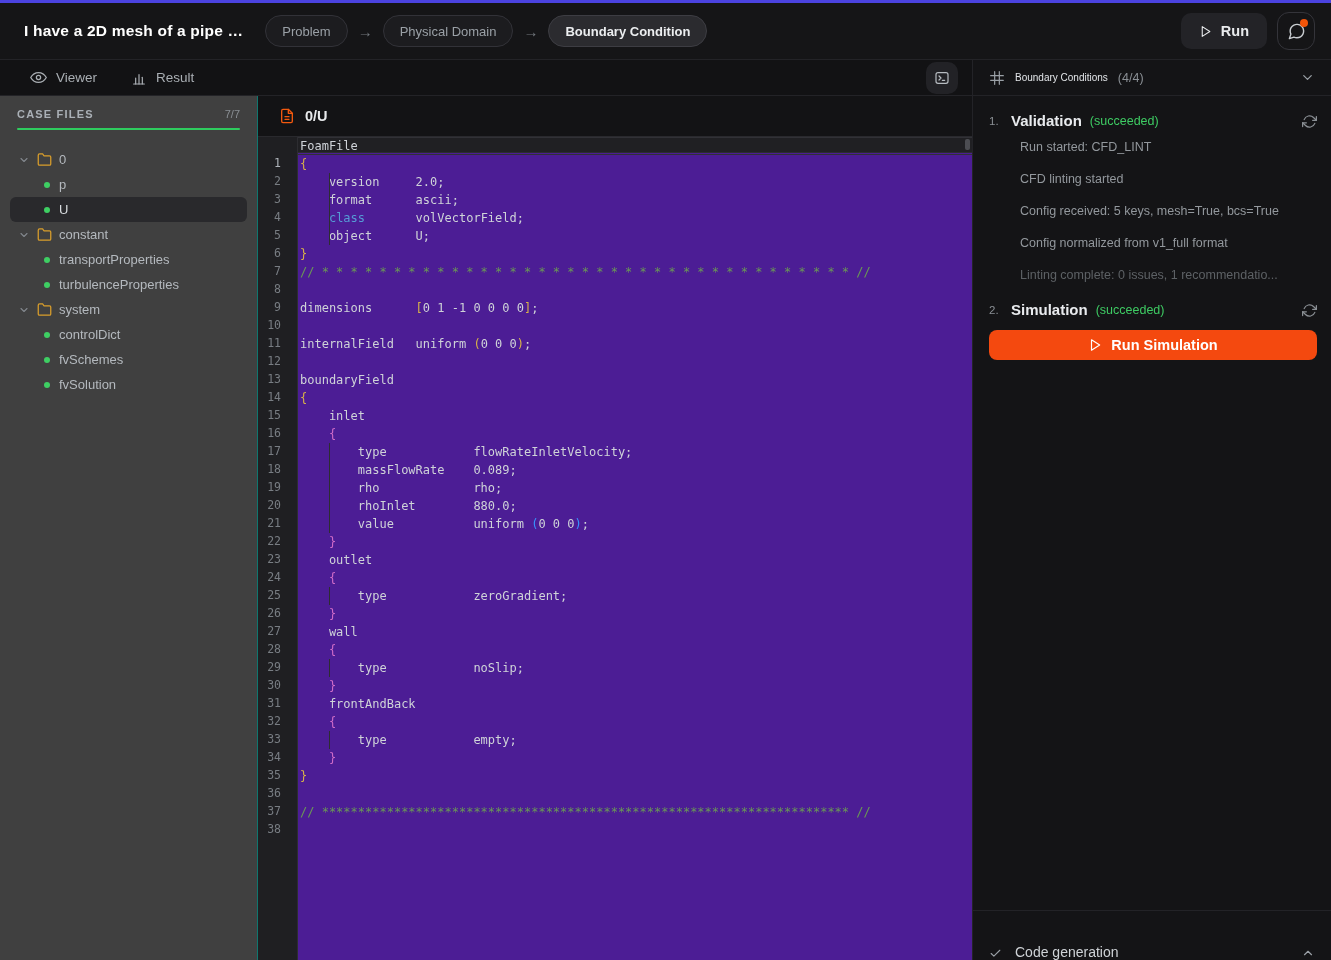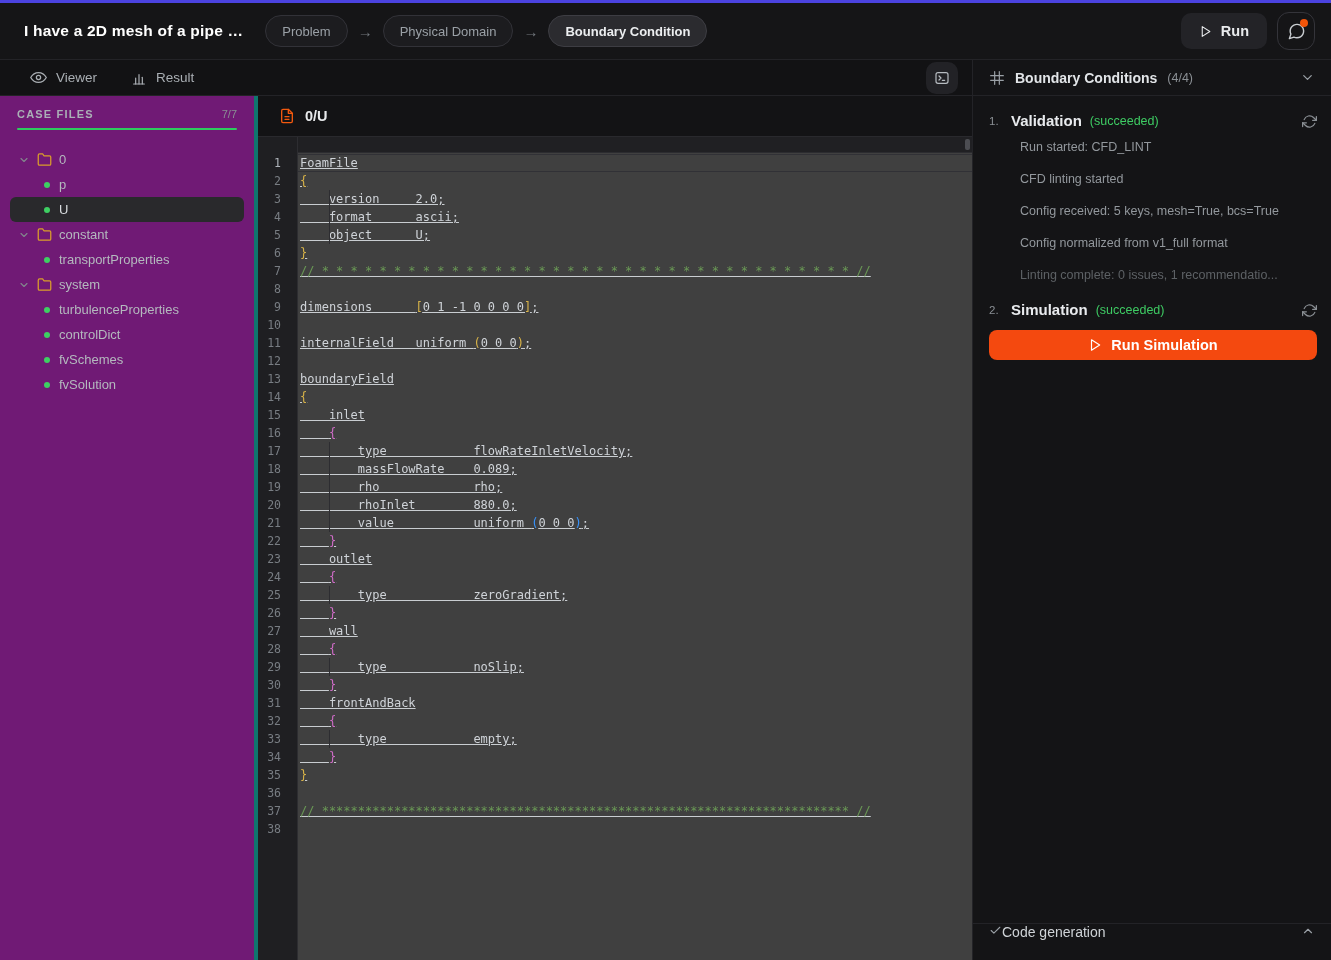--- a/index.html
+++ b/index.html
@@ -23,21 +23,21 @@
   .main { display:flex; height:900px; }
   .workspace { width:972px; display:flex; flex-direction:column; }
   .toolbar { height:36px; background:#121214; border-bottom:1px solid #232327; display:flex; align-items:center; padding:0 14px 0 30px; gap:34px; }
   .tool-tab { display:flex; align-items:center; gap:9px; color:#a9aeb3; font-size:13.5px; cursor:pointer; }
   .tool-spacer { flex:1; }
   .term-btn { width:32px; height:32px; border-radius:10px; background:#222226; display:flex; align-items:center; justify-content:center; cursor:pointer; }
 
   .ws-body { flex:1; display:flex; min-height:0; }
 
   
-  .sidebar { width:258px; background:#701a75; border-right:4px solid #0f766e; padding-top:12px; }
+  .sidebar { width:258px; background:#404040; border-right:1px solid #0f766e; padding-top:12px; }
   .sb-head { display:flex; align-items:center; justify-content:space-between; padding:0 17px; }
   .sb-title { font-size:11px; letter-spacing:1.2px; color:#aab0b6; font-weight:bold; }
   .sb-count { font-size:11px; color:#8a8f94; }
   .sb-bar { height:2px; background:#2ecc5e; margin:8px 17px 0 17px; border-radius:1px; }
   .tree { margin-top:17px; }
   .tree-row { height:25px; display:flex; align-items:center; font-size:13px; color:#b4b9be; cursor:pointer; margin:0 10px; border-radius:6px; padding-left:8px; }
   .tree-row.folder { gap:7px; }
   .tree-row.file { padding-left:34px; gap:9px; }
   .tree-row.selected { background:#29292c; color:#d8dcdf; }
   .tree-dot { width:6px; height:6px; border-radius:50%; background:#3ecf63; flex:none; }
@@ -45,53 +45,53 @@
   .tree-row .fold { display:flex; }
 
   
   .editor { flex:1; display:flex; flex-direction:column; min-width:0; }
   .ed-header { height:41px; background:#131315; border-bottom:1px solid #29292d; display:flex; align-items:center; gap:10px; padding-left:21px; }
   .ed-title { font-size:14.5px; font-weight:600; color:#e8eaec; }
   .ed-body { flex:1; display:flex; min-height:0; position:relative; }
   .gutter { width:40px; background:#1f1f22; border-right:1px solid #2d2d31; padding-top:17px; }
   .ln { height:18px; line-height:18px; font-family:"DejaVu Sans Mono", monospace; font-size:11.5px; color:#787d83; text-align:right; padding-right:16px; }
   .ln.cur { color:#aeb3b9; }
-  .code-col { flex:1; background:#404040; position:relative; padding-top:17px; overflow:hidden;text-decoration:underline; }
+  .code-col { flex:1; background:#4c1d95; position:relative; overflow:hidden; }
   .code-topstrip { position:absolute; top:0; left:0; right:0; height:16px; background:#202023; border-bottom:1px solid #2c2c30; }
   .code-line { height:18px; line-height:18px; font-family:"DejaVu Sans Mono", monospace; font-size:12px; white-space:pre; color:#cfd3d8; padding-left:2px; position:relative; }
   .code-line.active { box-shadow: inset 0 1px 0 #313136, inset 0 -1px 0 #313136; }
   .code-line.g::before { content:""; position:absolute; top:0; bottom:0; left:calc(2px + 4ch); width:1px; background:#2d2d31; }
   .tk-p  { color:#cfd3d8; }
   .tk-kw { color:#569cd6; }
   .tk-cm { color:#6a9955; }
   .tk-b1 { color:#d8b348; }
   .tk-b2 { color:#d06cc8; }
   .tk-b3 { color:#3794ff; }
   .scroll-thumb { position:absolute; top:2px; right:2px; width:5px; height:11px; background:#4c4d52; border-radius:2px; }
 
   
   .panel { width:359px; background:#141416; border-left:1px solid #232327; display:flex; flex-direction:column; }
   .panel-header { height:36px; border-bottom:1px solid #232327; display:flex; align-items:center; gap:10px; padding:0 16px; }
-  .ph-title { font-size:14px; font-weight:700; color:#e2e5e8; }
+  .ph-title { font-size:10px; font-weight:400; color:#e2e5e8; }
   .ph-count { font-size:12.5px; color:#8a8f94; }
   .ph-spacer { flex:1; }
   .panel-body { flex:1; padding:16px 14px 0 16px; min-height:0; overflow:hidden; }
   .section { margin-bottom:10px; }
   .sec-head { display:flex; align-items:flex-start; }
   .sec-num { width:22px; font-size:11.5px; color:#8a8f94; padding-top:3px; flex:none; }
   .sec-title { font-size:15px; font-weight:600; color:#e9ebee; }
   .sec-status { margin-left:8px; font-size:12.5px; color:#3ecb63; padding-top:2px; }
   .sec-refresh { margin-left:auto; cursor:pointer; display:flex; padding-top:2px; }
   .sec-logs { margin-left:31px; margin-top:2px; }
   .sec-logs.clip { overflow:hidden; }
   .log { height:32px; display:flex; align-items:center; font-size:12.5px; color:#93989d; white-space:nowrap; overflow:hidden; text-overflow:ellipsis; }
   .log.dim { color:#5d6165; }
   .log.clipped { margin-top:-16px; }
   .run-sim-btn { margin-top:12px; height:30px; border-radius:8px; background:#f4490f; color:#ffffff; font-size:14.5px; font-weight:600; display:flex; align-items:center; justify-content:center; gap:9px; cursor:pointer; }
-  .panel-footer { height:37px; border-top:1px solid #232327; display:flex; align-items:flex-start; padding:0 16px; cursor:pointer; }
+  .panel-footer { height:50px; border-top:1px solid #232327; display:flex; align-items:flex-end; gap:13px; padding:0 16px; cursor:pointer; }
   .pf-label { font-size:14px; color:#cfd3d7; }
   .pf-spacer { flex:1; }
 
   svg { display:block; }
 </style>
 </head>
 <body>
 
 <div class="top-stripe"></div>
 
@@ -197,36 +197,36 @@
                 <svg width="15" height="15" viewBox="0 0 24 24" fill="none" stroke="#d99e2b" stroke-width="2" stroke-linecap="round" stroke-linejoin="round">
                   <path d="M22 19a2 2 0 0 1-2 2H4a2 2 0 0 1-2-2V5a2 2 0 0 1 2-2h5l2 3h9a2 2 0 0 1 2 2z"></path>
                 </svg>
               </span>
               <span>constant</span>
             </div>
             <div class="tree-row file">
               <span class="tree-dot"></span>
               <span>transportProperties</span>
             </div>
+            <div class="tree-row file">
+              <span class="tree-dot"></span>
+              <span>turbulenceProperties</span>
+            </div>
             <div class="tree-row folder">
               <span class="chev">
                 <svg width="12" height="12" viewBox="0 0 24 24" fill="none" stroke="#82878d" stroke-width="2.2" stroke-linecap="round" stroke-linejoin="round">
                   <polyline points="6 9 12 15 18 9"></polyline>
                 </svg>
               </span>
               <span class="fold">
                 <svg width="15" height="15" viewBox="0 0 24 24" fill="none" stroke="#d99e2b" stroke-width="2" stroke-linecap="round" stroke-linejoin="round">
                   <path d="M22 19a2 2 0 0 1-2 2H4a2 2 0 0 1-2-2V5a2 2 0 0 1 2-2h5l2 3h9a2 2 0 0 1 2 2z"></path>
                 </svg>
               </span>
               <span>system</span>
-            </div>
-            <div class="tree-row file">
-              <span class="tree-dot"></span>
-              <span>turbulenceProperties</span>
             </div>
             <div class="tree-row file">
               <span class="tree-dot"></span>
               <span>controlDict</span>
             </div>
             <div class="tree-row file">
               <span class="tree-dot"></span>
               <span>fvSchemes</span>
             </div>
             <div class="tree-row file">
@@ -289,20 +289,21 @@
               <div class="ln">37</div>
               <div class="ln">38</div>
             </div>
           <div class="code-col">
             <div class="code-topstrip"></div>
             <div class="code-lines">
                 <div class="code-line active"><span class="tk-p">FoamFile</span></div>
                 <div class="code-line"><span class="tk-b1">{</span></div>
                 <div class="code-line g"><span class="tk-p">    version     2.0;</span></div>
                 <div class="code-line g"><span class="tk-p">    format      ascii;</span></div>
+                <div class="code-line g"><span class="tk-p">    </span><span class="tk-kw">class</span><span class="tk-p">       volVectorField;</span></div>
                 <div class="code-line g"><span class="tk-p">    object      U;</span></div>
                 <div class="code-line"><span class="tk-b1">}</span></div>
                 <div class="code-line"><span class="tk-cm">// * * * * * * * * * * * * * * * * * * * * * * * * * * * * * * * * * * * * * //</span></div>
                 <div class="code-line"></div>
                 <div class="code-line"><span class="tk-p">dimensions      </span><span class="tk-b1">[</span><span class="tk-p">0 1 -1 0 0 0 0</span><span class="tk-b1">]</span><span class="tk-p">;</span></div>
                 <div class="code-line"></div>
                 <div class="code-line"><span class="tk-p">internalField   uniform </span><span class="tk-b1">(</span><span class="tk-p">0 0 0</span><span class="tk-b1">)</span><span class="tk-p">;</span></div>
                 <div class="code-line"></div>
                 <div class="code-line"><span class="tk-p">boundaryField</span></div>
                 <div class="code-line"><span class="tk-b1">{</span></div>

